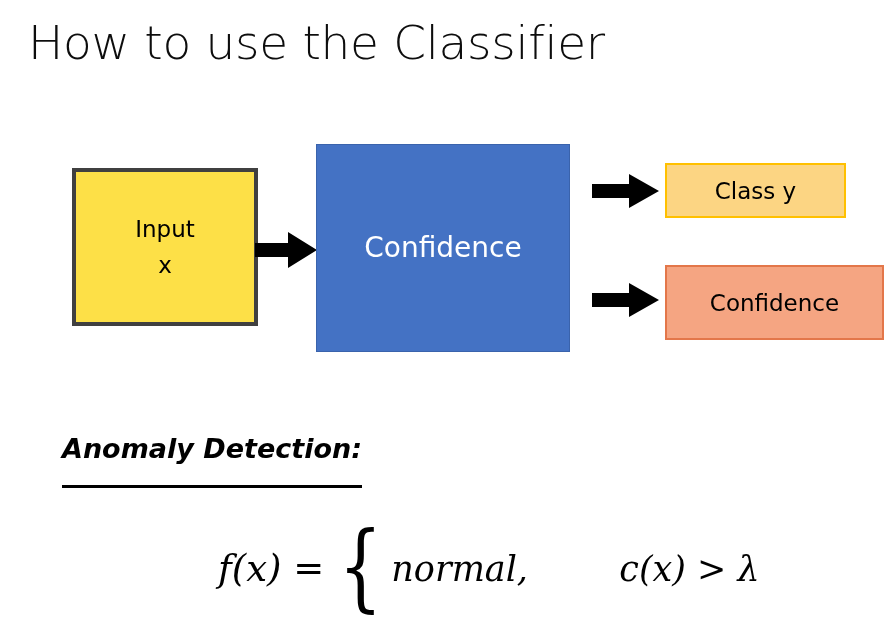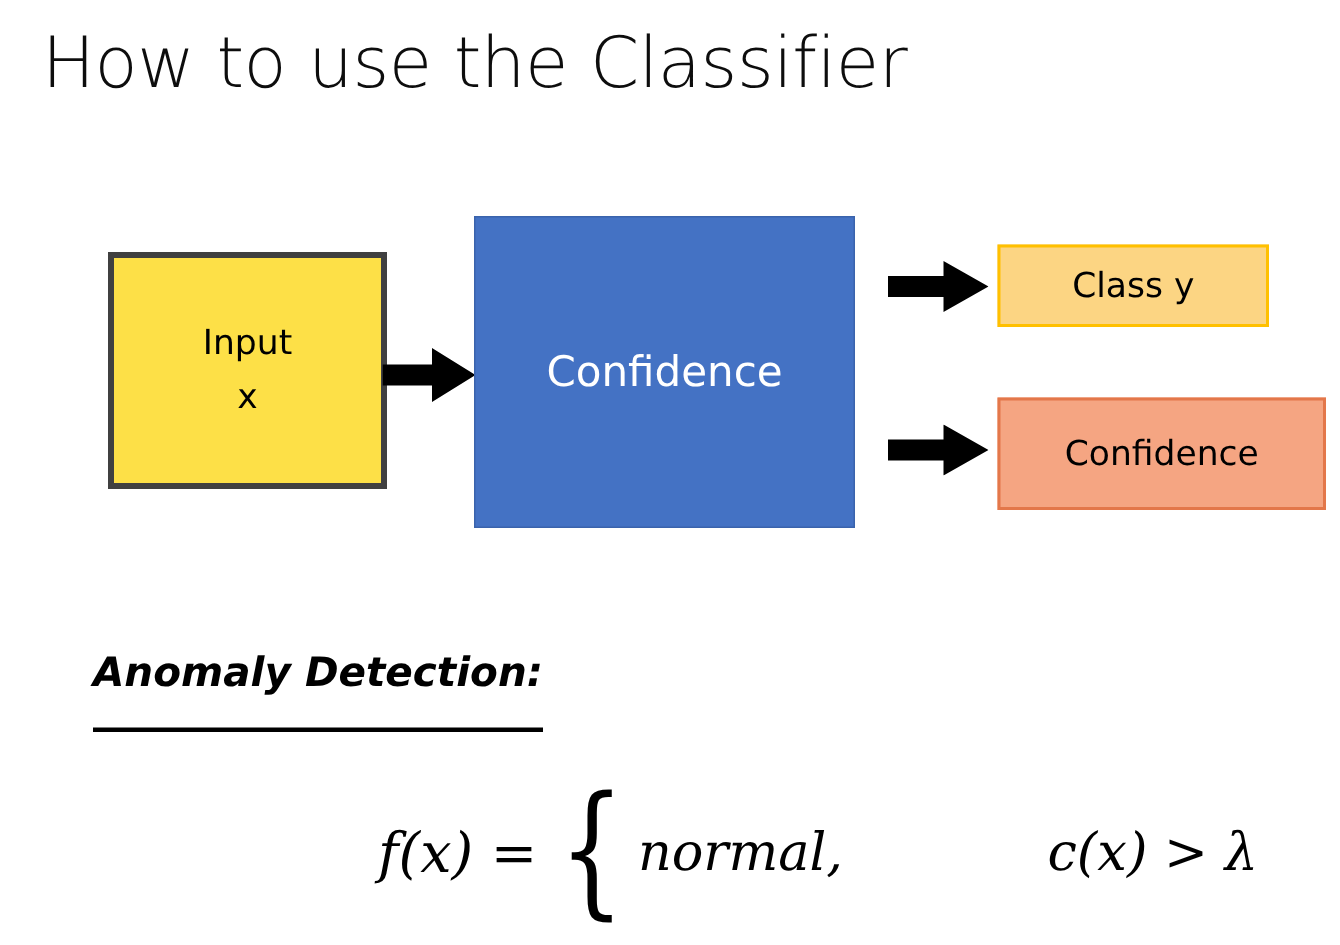--- a/index.html
+++ b/index.html
@@ -141,21 +141,20 @@
   
   #formula {
     position: absolute;
     left: 218px;
     top: 520px;
     display: flex;
     align-items: center;
     font-family: "DejaVu Serif", serif;
     font-style: italic;
     color: #000000;
-    margin-left: 34px;
   }
 
   #formula-lhs {
     font-size: 37px;
     line-height: 44px;
     padding-right: 10px;
     white-space: nowrap;
   }
 
   #formula-brace {
@@ -173,21 +172,20 @@
     display: flex;
     flex-direction: column;
     justify-content: center;
     font-size: 35px;
     line-height: 46px;
   }
 
   .case-row {
     display: flex;
     white-space: nowrap;
-    gap: 45px;
   }
 
   .case-value {
     width: 228px;
     text-align: left;
   }
 
   .case-cond {
     text-align: right;
     white-space: nowrap;

